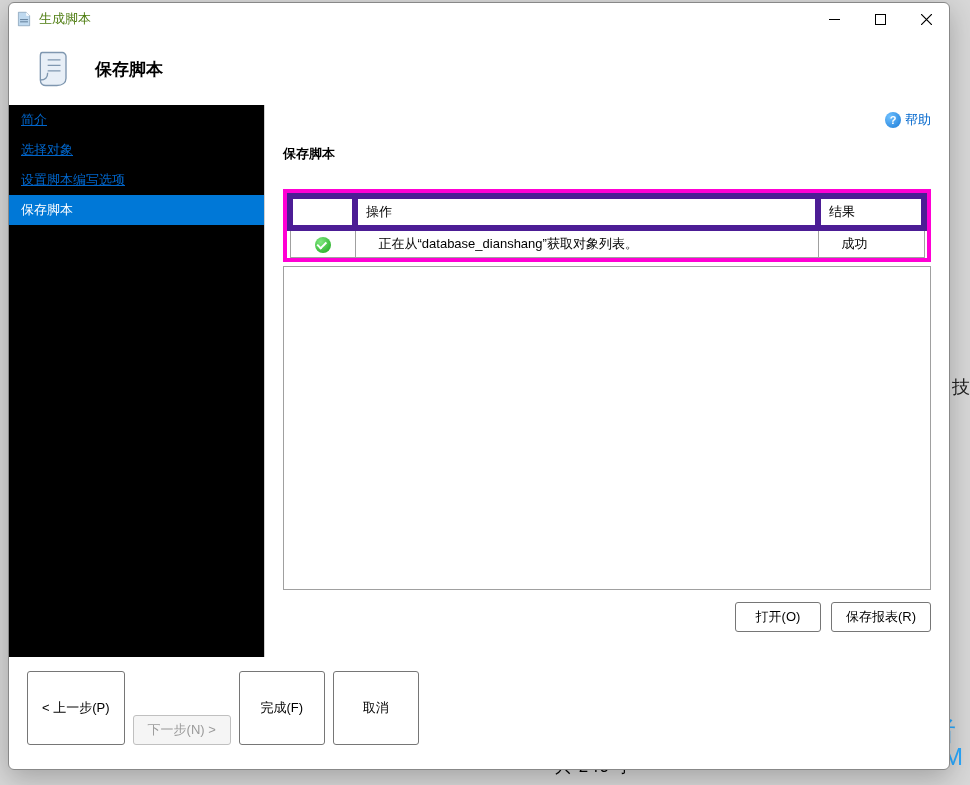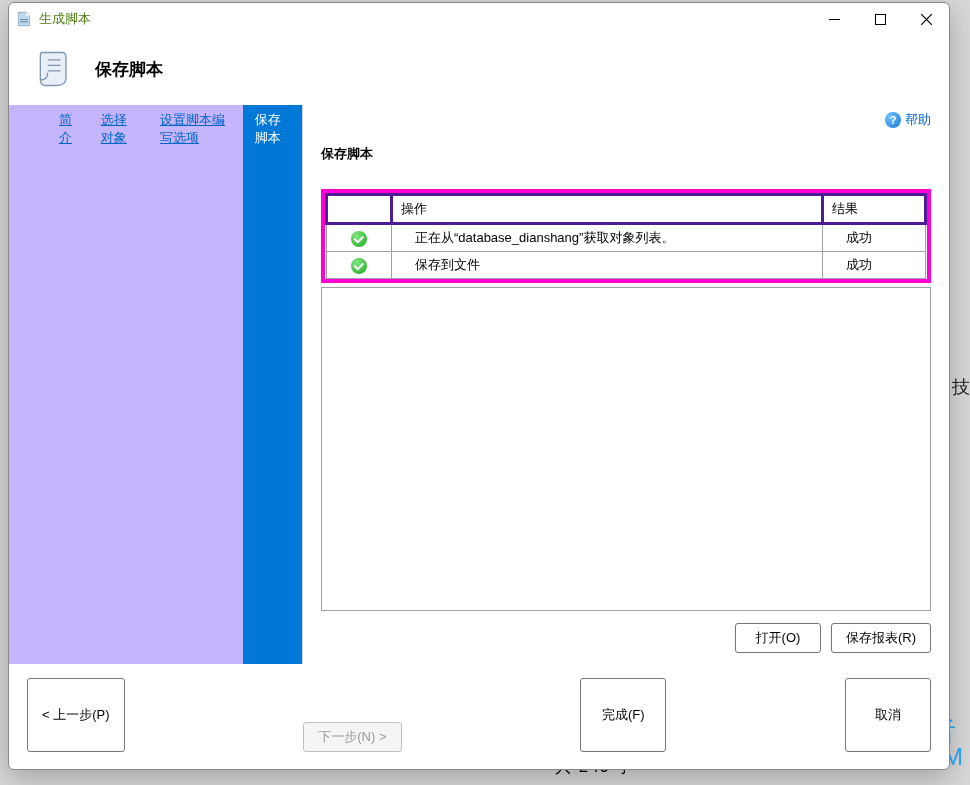--- a/index.html
+++ b/index.html
@@ -84,25 +84,24 @@
   }
 
   .body {
     flex: 1;
     display: flex;
     min-height: 0;
     border-top: 0;
   }
   .sidebar {
     width: 255px;
-    background: #c4b5fd;
+    background: #000000;
     border-right: 1px solid #d0d0d0;
     display: flex;
-    flex-direction: row;
-    padding-left: 38px;
+    flex-direction: column;
   }
   .nav-item {
     padding: 6px 12px;
     color: #0066cc;
     text-decoration: underline;
     cursor: pointer;
     font-size: 13px;
   }
   .nav-item.selected {
     background: #0078d7;
@@ -153,21 +152,21 @@
   }
   table.results {
     width: 100%;
     border-collapse: collapse;
     font-size: 13px;
   }
   table.results th {
     text-align: left;
     font-weight: 400;
     padding: 4px 8px;
-    border: 3px solid #4c1d95;
+    border: 6px solid #4c1d95;
     background: #fff;
   }
   table.results td {
     padding: 4px 23px;
     border: 1px solid #a0a0a0;
   }
   td.icon-cell {
     width: 18px;
     text-align: center;
     padding: 2px;
@@ -216,23 +215,23 @@
   .btn:disabled {
     color: #9a9a9a;
     border-color: #c0c0c0;
     background: #f5f5f5;
     cursor: default;
     margin-top: 44px;
   }
 
   .footer {
     border-top: 0;
-    padding: 14px 18px 17px;
-    display: flex;
-    justify-content: space-between;
+    padding: 14px 18px 24px;
+    display: flex;
+    justify-content: flex-start;
     gap: 8px;
   }
 
   
   .watermark {
     position: absolute;
     right: 6px;
     bottom: 16px;
     text-align: right;
     pointer-events: none;
@@ -346,25 +345,20 @@
                 <th>操作</th>
                 <th class="col-result">结果</th>
               </tr>
             </thead>
             <tbody>
               <tr>
                 <td class="icon-cell"><span class="succ-icon"></span></td>
                 <td>正在从“database_dianshang”获取对象列表。</td>
                 <td>成功</td>
               </tr>
-              <tr>
-                <td class="icon-cell"><span class="succ-icon"></span></td>
-                <td>保存到文件</td>
-                <td>成功</td>
-              </tr>
             </tbody>
           </table>
         </div>
 
         <div class="big-empty"></div>
 
         <div class="after-table-buttons">
           <button class="btn">打开(O)</button>
           <button class="btn">保存报表(R)</button>
         </div>

